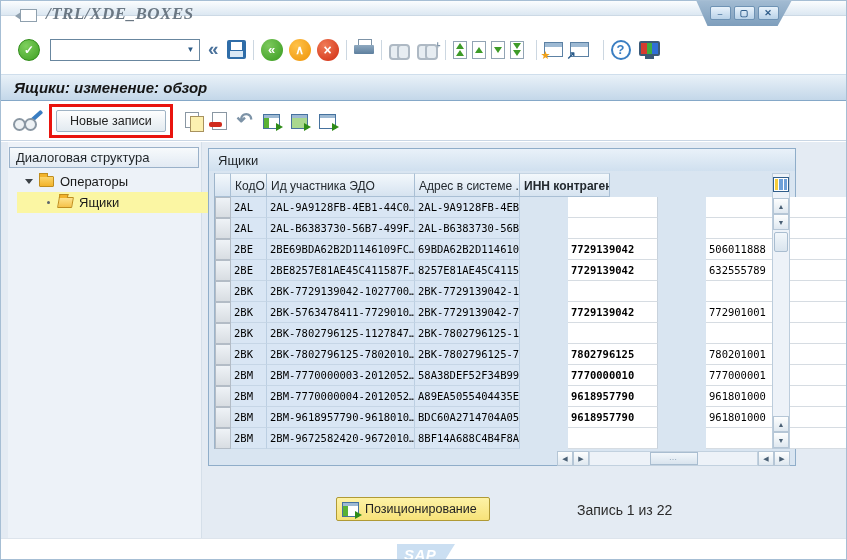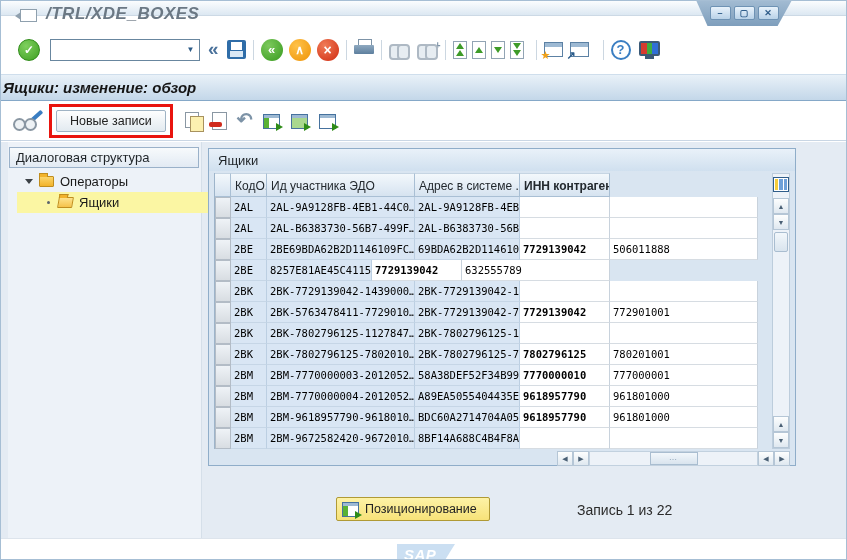--- a/index.html
+++ b/index.html
@@ -2,21 +2,21 @@
 <html><head>
 <meta charset="utf-8">
 <style>
   * { margin:0; padding:0; box-sizing:border-box; }
   html,body { width:847px; height:560px; overflow:hidden; background:#fff;
     font-family:"Liberation Sans", sans-serif; }
   #frame { position:absolute; inset:0; border:1px solid #a6bed4; pointer-events:none; z-index:99; }
 
   
   #titlebar { position:absolute; top:0; left:0; right:0; height:16px;
-    background:linear-gradient(#fdfeff,#dce8f2); border-bottom:1px solid #ccd9e5; }
+    background:linear-gradient(#fdfeff,#dce8f2); border-bottom:1px solid #ccd9e5;font-family:Liberation Serif, serif; }
   #titlebar .doorico { position:absolute; left:20px; top:9px; width:17px; height:13px;
     border:1px solid #8fa0ae; background:#fff; }
   #titlebar .doorico::after { content:""; position:absolute; left:-6px; top:2px;
     border-right:6px solid #8fa0ae; border-top:4px solid transparent; border-bottom:4px solid transparent; }
   #titlebar .ttext { position:absolute; left:46px; top:4px; font-size:17px; font-weight:bold;
     font-style:italic; color:#6b7884; letter-spacing:0.5px; }
   #wincontrols { position:absolute; top:0; right:55px; width:96px; height:26px;
     background:linear-gradient(#a3bcd3,#7e9ebc); clip-path:polygon(0 0,100% 0,85% 100%,12% 100%);
     display:flex; gap:3px; align-items:center; justify-content:center; }
   .wcbtn { width:21px; height:14px; background:linear-gradient(#e8f2fb,#b9d2e8);
@@ -64,21 +64,21 @@
   .helpico { width:20px; height:20px; border-radius:50%; border:2px solid #3a7ec2; background:#fff;
     color:#3a7ec2; font-weight:bold; font-size:13px; display:flex; align-items:center;
     justify-content:center; margin-right:8px; }
   .monitor { width:21px; height:15px; border:2px solid #3b5a77; border-radius:2px;
     background:linear-gradient(90deg,#d63b2f 0 33%,#3fae3f 33% 66%,#2f6fd6 66% 100%); position:relative; margin-top:-2px; }
   .monitor::after { content:""; position:absolute; left:4px; right:4px; bottom:-5px; height:3px; background:#3b5a77; }
 
   
   #pagetitle { position:absolute; top:74px; left:1px; right:1px; height:27px;
     background:linear-gradient(#e9f1f8,#c3d7e9); border-top:1px solid #cfdeec;
-    border-bottom:1px solid #85a8c8; display:flex; align-items:center; padding-left:2px; }
+    border-bottom:1px solid #85a8c8; display:flex; align-items:center; padding-left:13px; }
   #pagetitle span { font-size:15px; font-weight:bold; font-style:italic; color:#151515; }
 
   
   #apptoolbar { position:absolute; top:102px; left:1px; right:1px; height:39px; background:#fff;
     border-bottom:1px solid #c9d6e4; display:flex; align-items:center; padding-left:12px; }
   .specs { position:relative; width:30px; height:22px; margin-right:6px; }
   .specs::before, .specs::after { content:""; position:absolute; bottom:1px; width:9px; height:9px;
     border:2px solid #8a97a3; border-radius:50%; background:#eef2f5; }
   .specs::before { left:0; } .specs::after { left:11px; }
   .specs .pencil { position:absolute; right:-1px; top:5px; width:17px; height:4px;
@@ -132,21 +132,21 @@
   .hcell { background:linear-gradient(#f3f8fc,#d6e3f0); border-right:1px solid #a9bfd4;
     border-top:1px solid #c6d5e3; border-bottom:1px solid #a9bfd4; font-size:12px; color:#23292e;
     padding:5px 4px 0; white-space:nowrap; overflow:hidden; }
   .trow { display:flex; height:21px; }
   .selcell { width:16px; background:linear-gradient(#eff3f7,#d8dde2); border:1px solid #b3bcc6; flex:none; }
   .hsel { width:16px; flex:none; background:linear-gradient(#f3f8fc,#d6e3f0);
     border-right:1px solid #a9bfd4; border-top:1px solid #c6d5e3; border-bottom:1px solid #a9bfd4; }
   .cell { font-family:"DejaVu Sans Mono", monospace; font-size:10.5px; color:#000;
     padding:4px 3px 0; white-space:nowrap; overflow:hidden; flex:none; }
   .cell.key { background:#d9e6f4; border-right:1px solid #bccfe2; border-bottom:1px solid #c6d6e6; }
-  .cell.plain { background:#fff; border-right:1px solid #c8d2dc; border-bottom:1px solid #d6dce2; }
+  .cell.plain { background:#fff; border-right:1px solid #c8d2dc; border-bottom:1px solid #d6dce2;margin-left:48px; }
   .c0 { width:36px; } .c1 { width:148px; } .c2 { width:105px; } .c3 { width:90px;font-weight:bold; } .c4 { width:148px; }
 
   
   #vscroll { position:absolute; left:563px; top:24px; width:18px; height:276px;
     background:#edf2f8; border:1px solid #bdcddc; display:flex; flex-direction:column; }
   .cfgico { width:16px; height:15px; border:1px solid #2f5d8a; background:#fff; margin:3px auto 6px;
     display:flex; gap:1px; padding:1px; }
   .cfgico i { flex:1; } .cfgico i.y { background:#f6cd3b; } .cfgico i.b { background:#6ea0d8; }
   .sbtn { height:16px; width:100%; background:linear-gradient(#fdfefe,#dfe8f0);
     border:1px solid #b5c6d6; color:#4a6075; font-size:7px; display:flex; align-items:center;
@@ -311,28 +311,29 @@
             <span class="selcell"></span>
             <span class="cell c0 key">2BE</span>
             <span class="cell c1 key">2BE69BDA62B2D1146109FC…</span>
             <span class="cell c2 key">69BDA62B2D114610…</span>
             <span class="cell c3 plain">7729139042</span>
             <span class="cell c4 plain">506011888</span>
           </div>
           <div class="trow">
             <span class="selcell"></span>
             <span class="cell c0 key">2BE</span>
+            <span class="cell c1 key">2BE8257E81AE45C411587F…</span>
             <span class="cell c2 key">8257E81AE45C4115…</span>
             <span class="cell c3 plain">7729139042</span>
             <span class="cell c4 plain">632555789</span>
           </div>
           <div class="trow">
             <span class="selcell"></span>
             <span class="cell c0 key">2BK</span>
-            <span class="cell c1 key">2BK-7729139042-1439000…</span>
+            <span class="cell c1 key">2BK-7729139042-1027700…</span>
             <span class="cell c2 key">2BK-7729139042-1…</span>
             <span class="cell c3 plain"></span>
             <span class="cell c4 plain"></span>
           </div>
           <div class="trow">
             <span class="selcell"></span>
             <span class="cell c0 key">2BK</span>
             <span class="cell c1 key">2BK-5763478411-7729010…</span>
             <span class="cell c2 key">2BK-7729139042-7…</span>
             <span class="cell c3 plain">7729139042</span>

